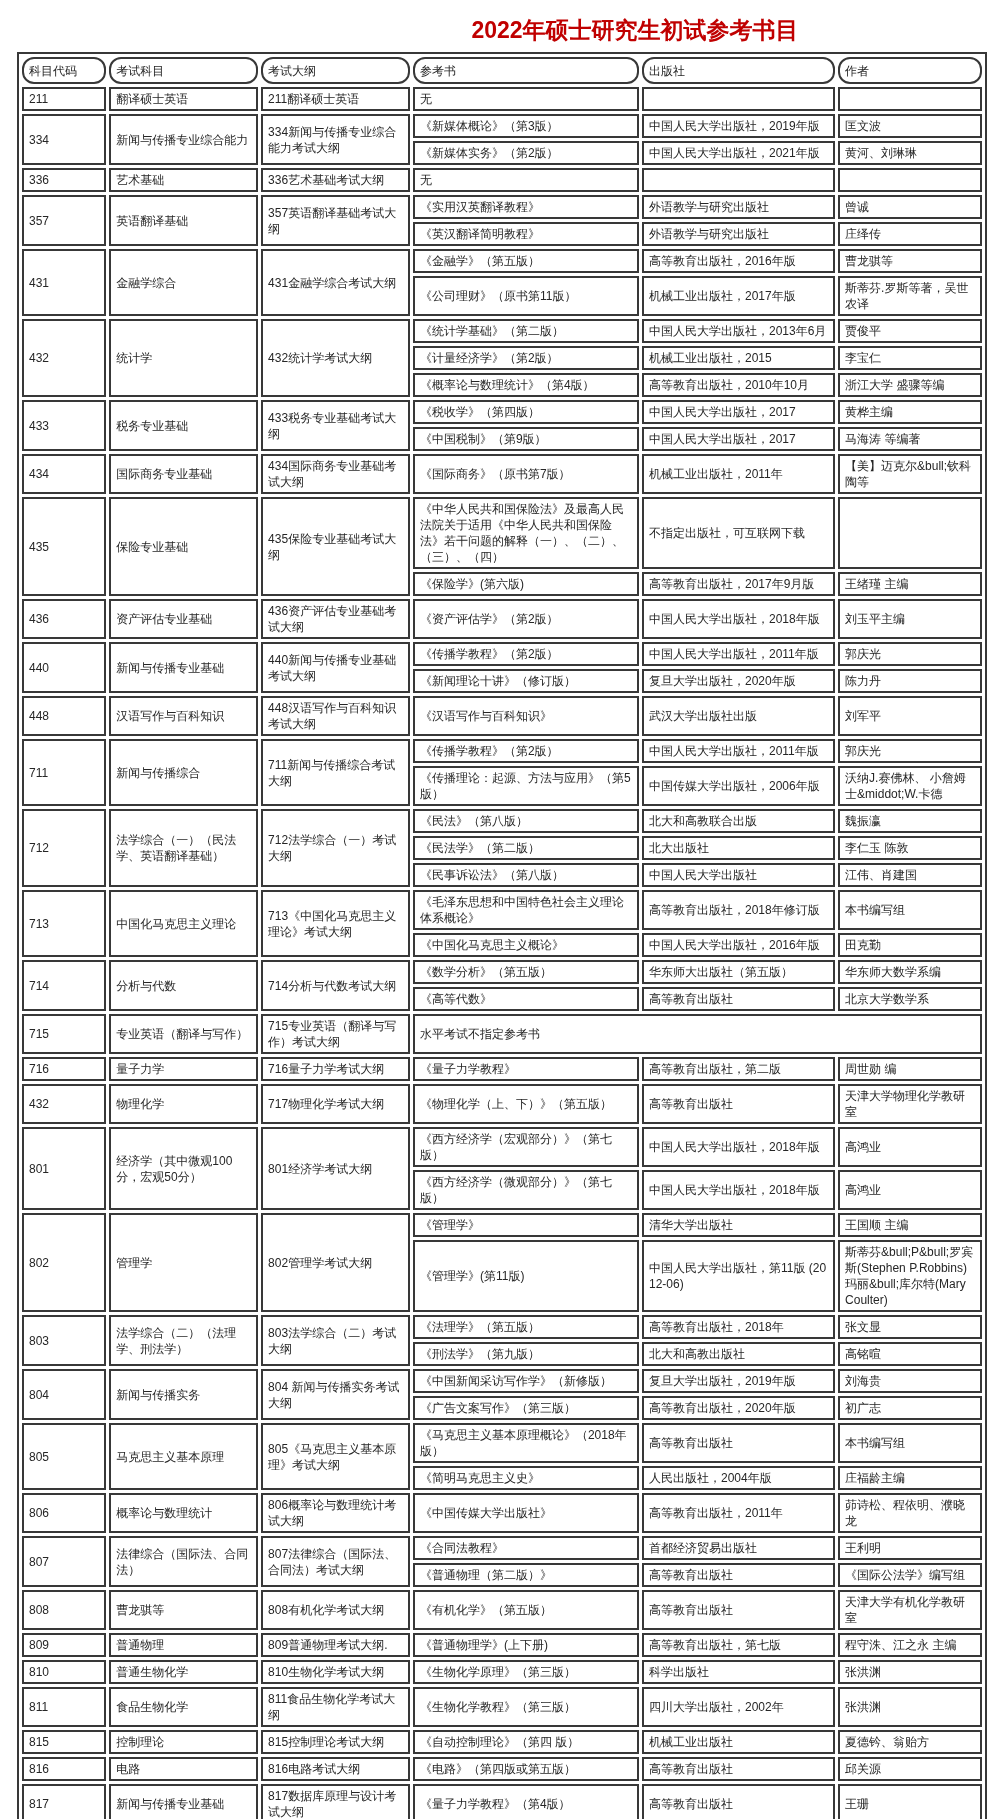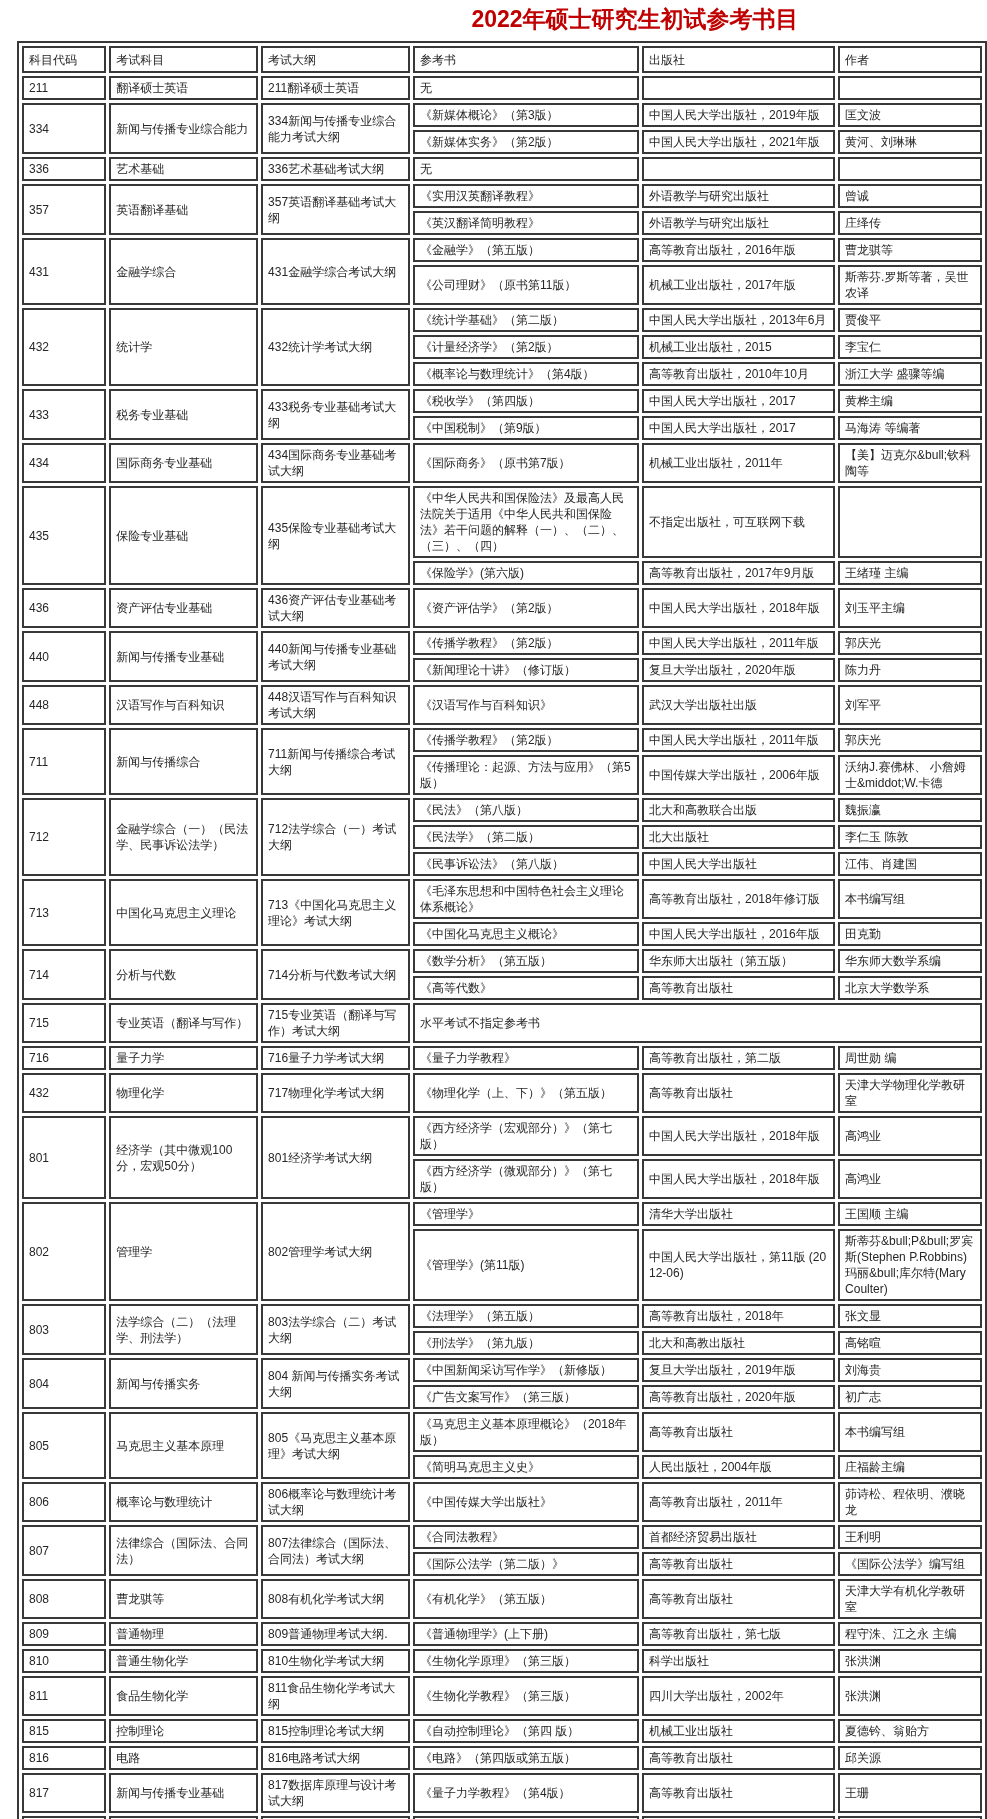--- a/index.html
+++ b/index.html
@@ -6,21 +6,21 @@
     margin: 0;
     padding: 0;
     background: #ffffff;
     font-family: "Liberation Sans", "DejaVu Sans", sans-serif;
   }
   .page {
     width: 987px;
     background: #fff;
   }
   .title-wrap {
-    padding: 5px 0 8px 283px;
+    padding: 16px 0 8px 283px;
     text-align: center;
   }
   .page-title {
     display: inline-block;
     color: #c00000;
     font-size: 23px;
     font-weight: bold;
     line-height: 28px;
     white-space: nowrap;
   }
@@ -40,20 +40,21 @@
     font-weight: normal;
     line-height: 16px;
     color: #262626;
     text-align: left;
     vertical-align: middle;
     word-break: break-all;
     background: #fff;
   }
   table.ref-table th {
     height: 19px;
+    border-radius: 12px;
   }
   table.ref-table td {
     min-height: 19px;
   }
   col.c-code    { width: 85px; }
   col.c-subject { width: 150px; }
   col.c-outline { width: 150px; }
   col.c-book    { width: 228px; }
   col.c-pub     { width: 195px; }
   col.c-author  { width: 145px; }
@@ -230,21 +231,21 @@
           <td>中国人民大学出版社，2011年版</td>
           <td>郭庆光</td>
         </tr>
         <tr>
           <td>《传播理论：起源、方法与应用》（第5版）</td>
           <td>中国传媒大学出版社，2006年版</td>
           <td>沃纳J.赛佛林、 小詹姆士&amp;middot;W.卡德</td>
         </tr>
         <tr>
           <td rowspan="3">712</td>
-          <td rowspan="3">金融学综合（一）（民法学、民事诉讼法学）</td>
+          <td rowspan="3">法学综合（一）（民法学、英语翻译基础）</td>
           <td rowspan="3">712法学综合（一）考试大纲</td>
           <td>《民法》（第八版）</td>
           <td>北大和高教联合出版</td>
           <td>魏振瀛</td>
         </tr>
         <tr>
           <td>《民法学》（第二版）</td>
           <td>北大出版社</td>
           <td>李仁玉 陈敦</td>
         </tr>
@@ -376,21 +377,21 @@
         </tr>
         <tr>
           <td rowspan="2">807</td>
           <td rowspan="2">法律综合（国际法、合同法）</td>
           <td rowspan="2">807法律综合（国际法、合同法）考试大纲</td>
           <td>《合同法教程》</td>
           <td>首都经济贸易出版社</td>
           <td>王利明</td>
         </tr>
         <tr>
-          <td>《国际公法学（第二版）》</td>
+          <td>《普通物理（第二版）》</td>
           <td>高等教育出版社</td>
           <td>《国际公法学》编写组</td>
         </tr>
         <tr>
           <td>808</td>
           <td>曹龙骐等</td>
           <td>808有机化学考试大纲</td>
           <td>《有机化学》（第五版）</td>
           <td>高等教育出版社</td>
           <td>天津大学有机化学教研室</td>

